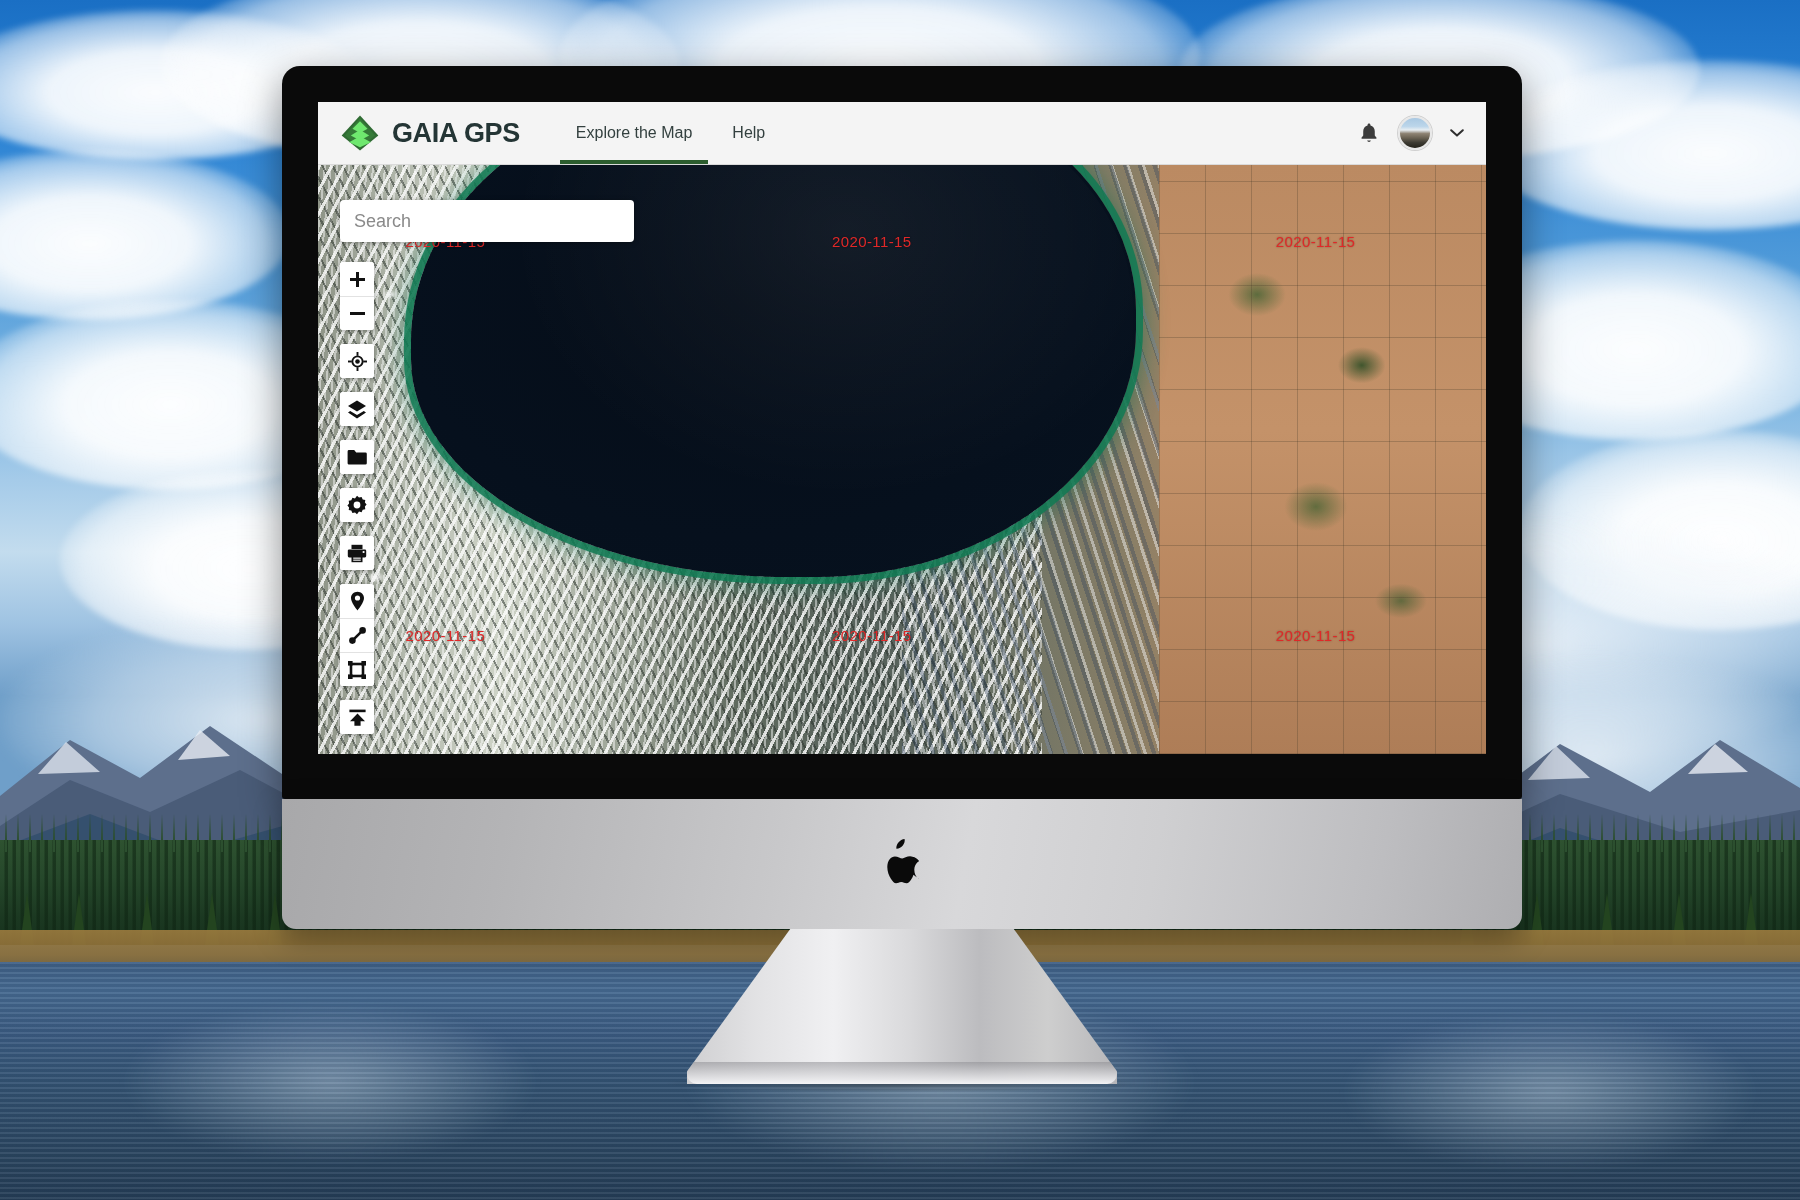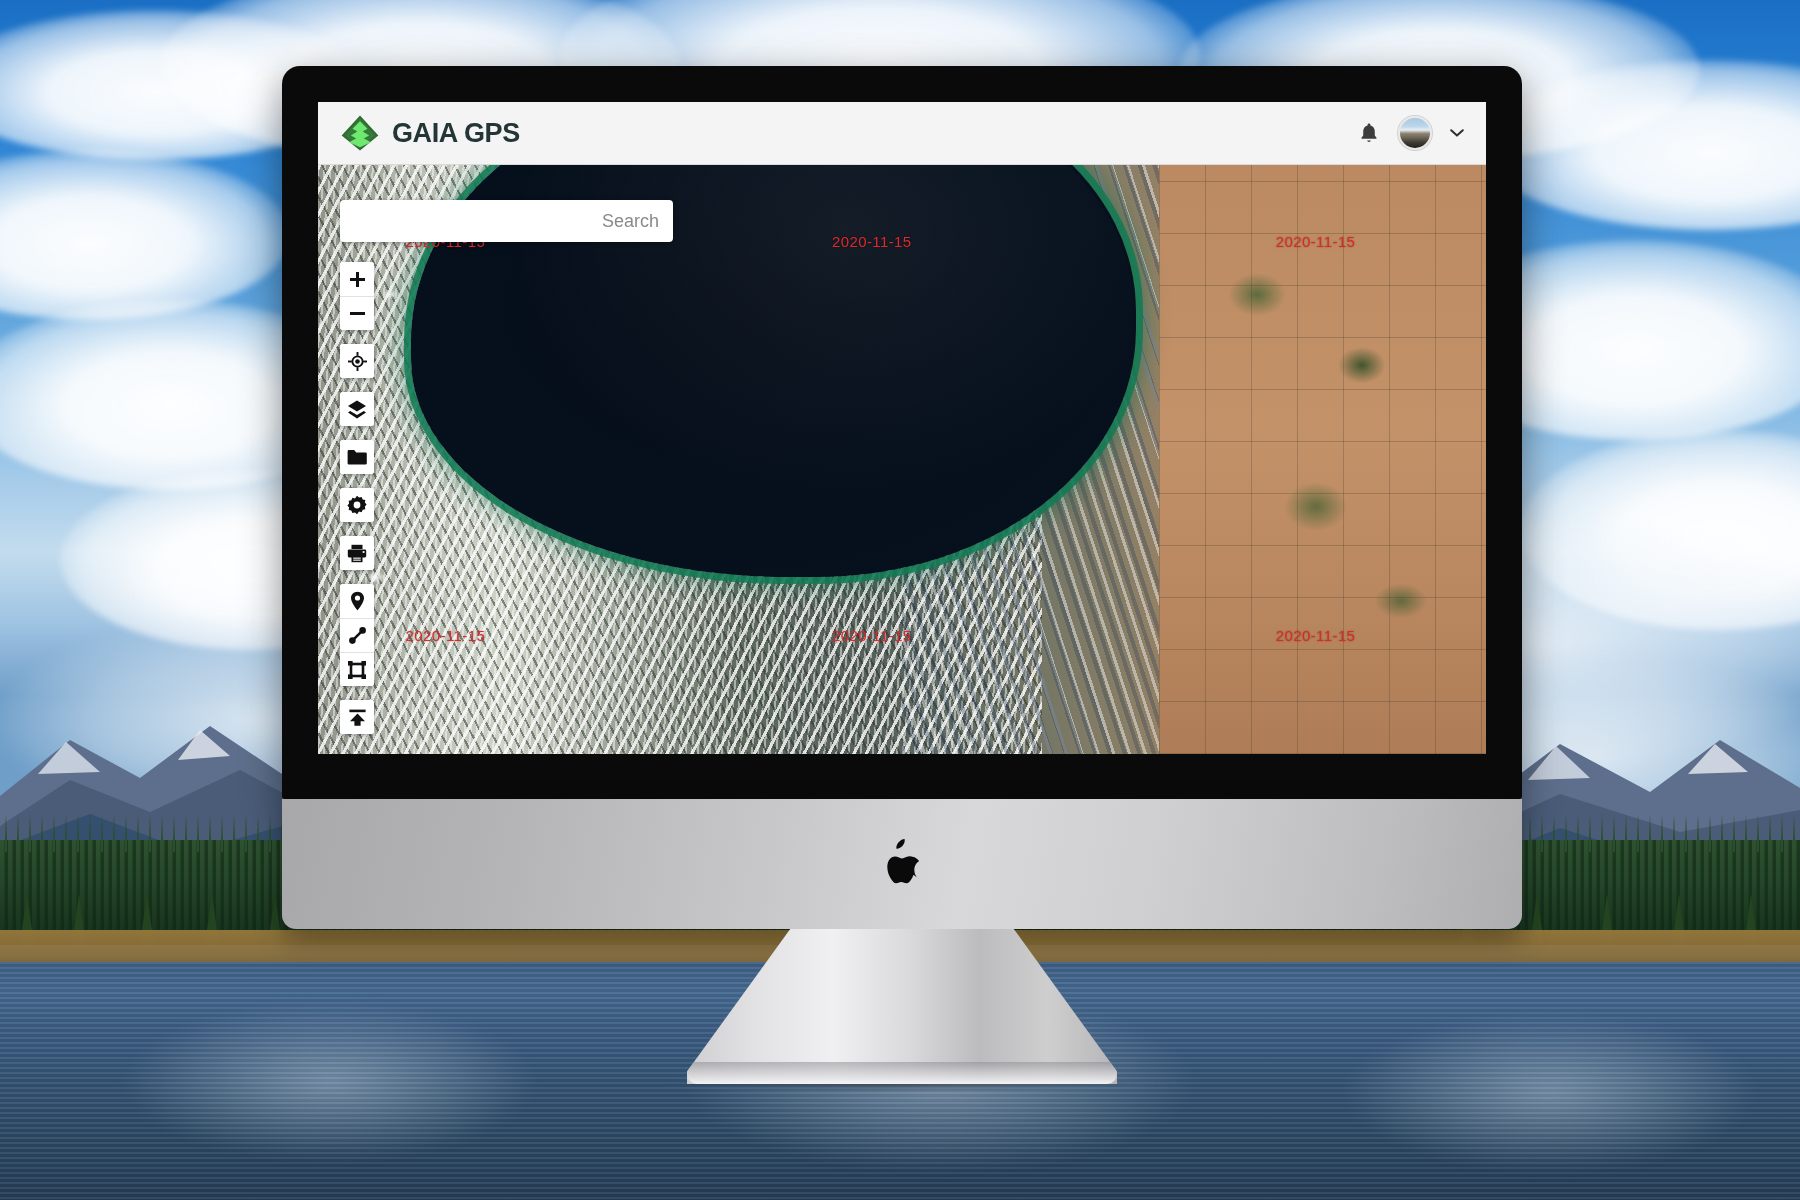--- a/index.html
+++ b/index.html
@@ -262,28 +262,27 @@
     position: absolute;
     color: #e02828; font-size: 15px; font-weight: 500;
     text-shadow: 0 0 2px rgba(0,0,0,0.35);
     letter-spacing: .4px;
     pointer-events: none;
   }
 
   
   #search-input {
     position: absolute; left: 22px; top: 35px;
-    width: 333px; height: 42px;
+    width: 294px; height: 42px;
     border: none; border-radius: 4px;
     background: #fff;
     box-shadow: 0 1px 5px rgba(0,0,0,0.35);
     padding: 0 14px;
     font-size: 18px; color: #3b3b3b;
     font-family: "Liberation Sans", sans-serif;
-    text-align: right;
   }
   #search-input::placeholder { color: #8a8a8a; }
 
   
   #tool-rail {
     position: absolute; left: 22px; top: 97px;
     width: 34px;
     display:flex; flex-direction: column;
   }
   .tool-group {
@@ -369,20 +368,28 @@
           <svg id="brand-logo" viewBox="0 0 48 48">
             <polygon points="24,3 46,27 24,45 2,27" fill="#2f6b33"></polygon>
             <polygon points="24,6 42,27 24,42 6,27" fill="#357a38"></polygon>
             <polygon points="24,10 33,19 24,24 15,19" fill="#6fe86f"></polygon>
             <polygon points="24,20 35,27 24,33 13,27" fill="#6fe86f"></polygon>
             <polygon points="24,28 37,35 24,41 11,35" fill="#6fe86f"></polygon>
           </svg>
           <div id="brand-name">GAIA GPS</div>
         </div>
 
+        <div id="nav">
+          <div class="nav-item active">
+            <span>Explore the Map</span>
+          </div>
+          <div class="nav-item">
+            <span>Help</span>
+          </div>
+        </div>
 
         <div id="header-right">
           <svg id="bell" viewBox="0 0 24 26">
             <path d="M12 2.6c-.9 0-1.6.7-1.6 1.6v.7C7.6 5.6 5.7 8 5.7 11v4.7l-1.9 2.6c-.3.4 0 1 .5 1h15.4c.5 0 .8-.6.5-1l-1.9-2.6V11c0-3-1.9-5.4-4.7-6.1v-.7c0-.9-.7-1.6-1.6-1.6z" fill="#3c3c3c"></path>
             <path d="M9.9 21.2a2.2 2.2 0 0 0 4.2 0z" fill="#3c3c3c"></path>
           </svg>
           <div id="avatar"></div>
           <svg id="chevron" viewBox="0 0 14 10">
             <path d="M1.2 2.2 7 7.6l5.8-5.4" fill="none" stroke="#2e2e2e" stroke-width="2" stroke-linecap="round" stroke-linejoin="round"></path>
           </svg>

